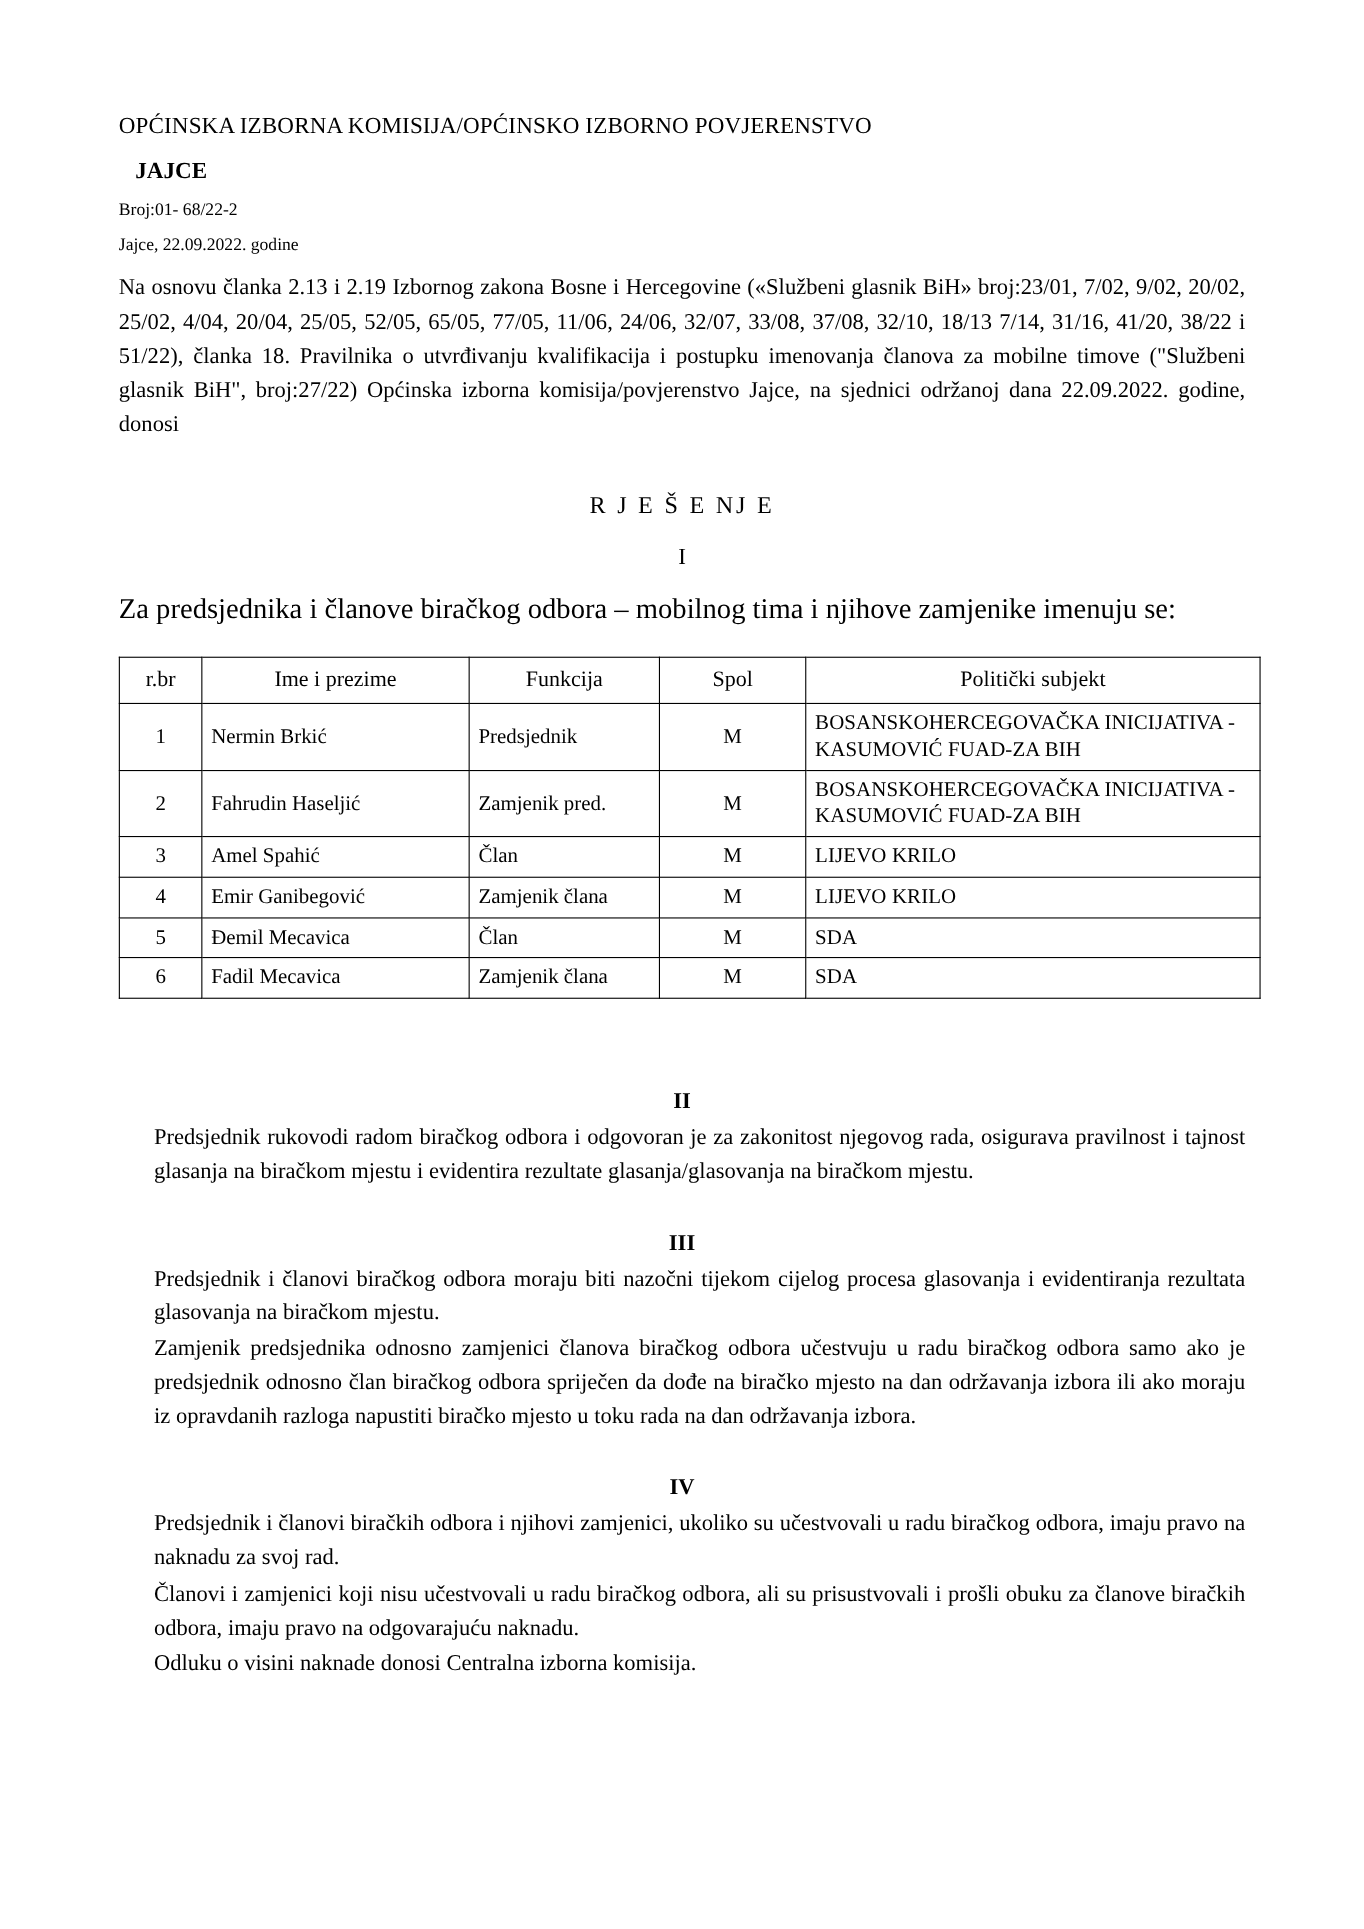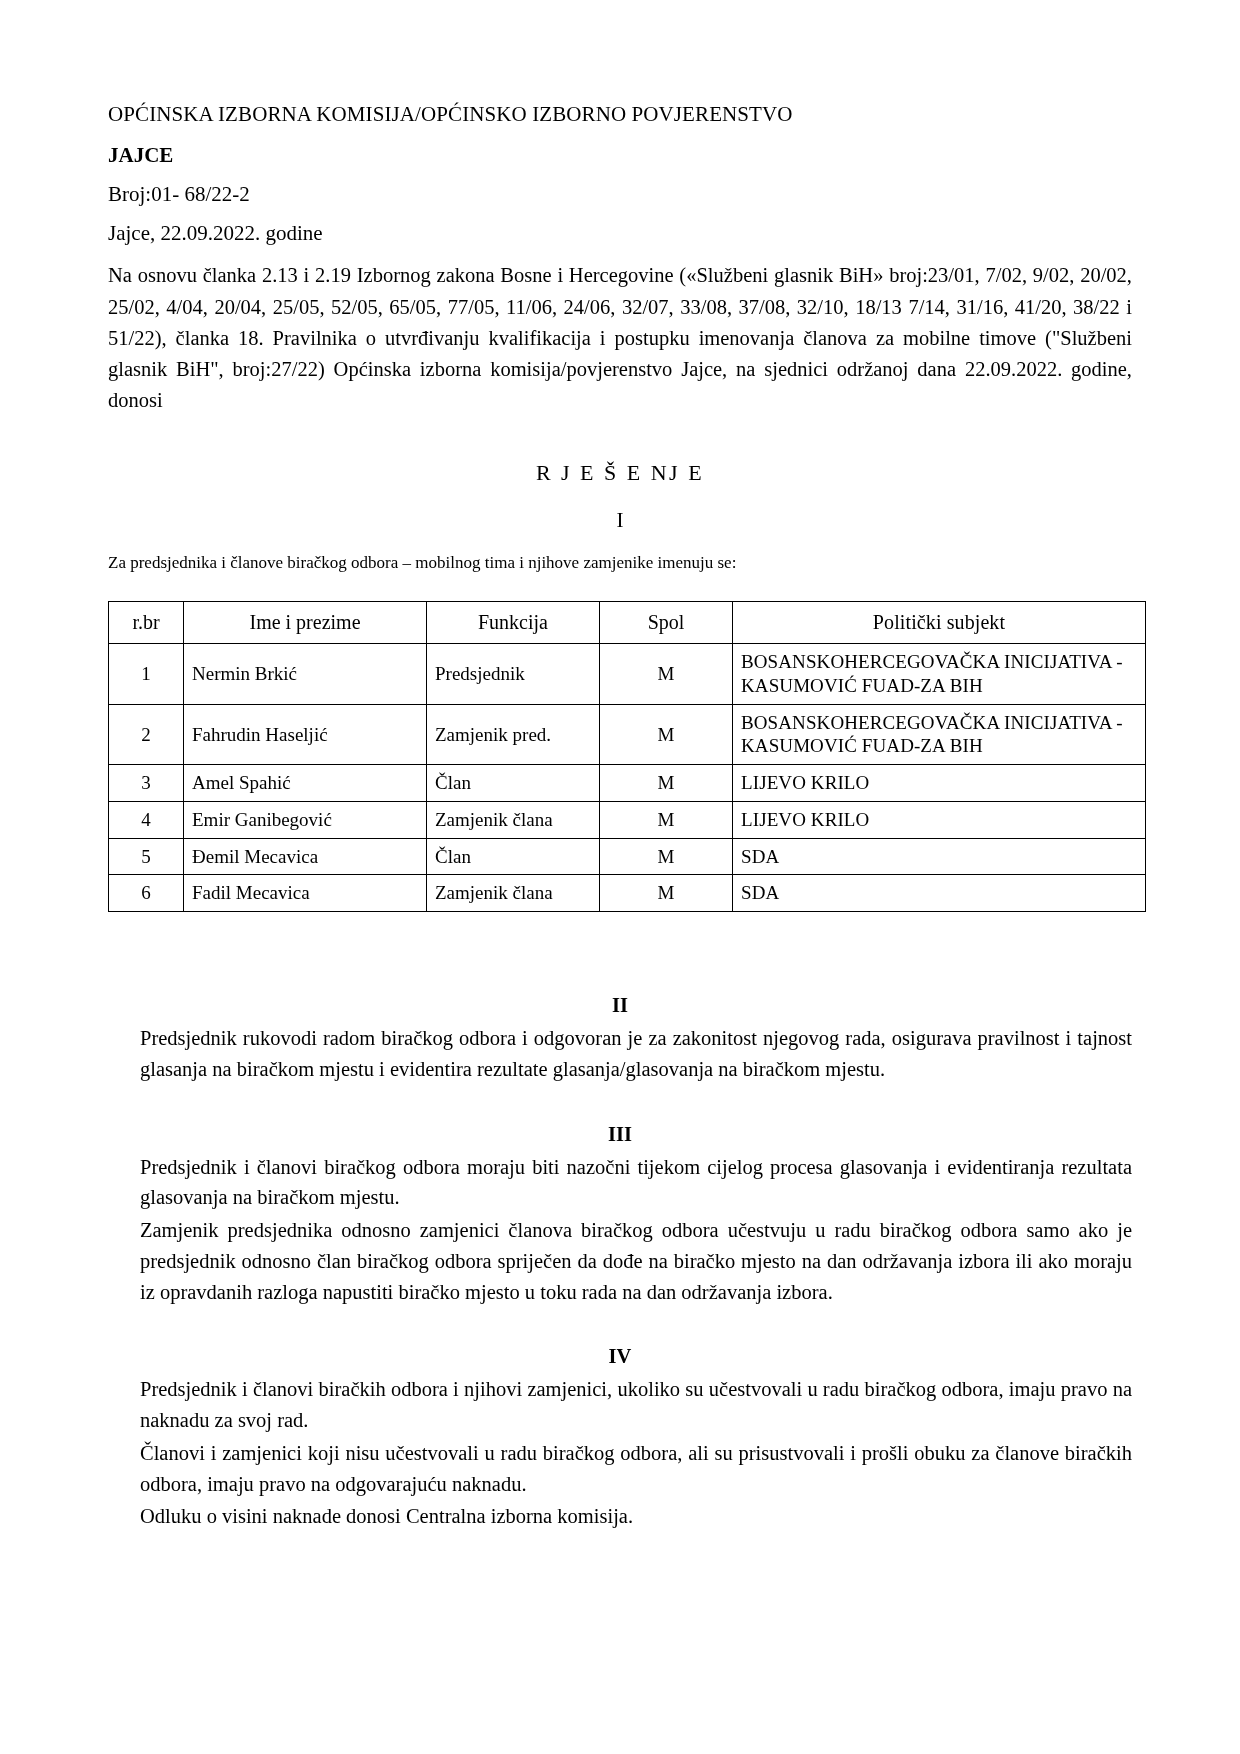--- a/index.html
+++ b/index.html
@@ -22,24 +22,24 @@
   }
   .header-org {
     font-size: 21px;
     line-height: 1.4;
     margin: 0 0 14px 0;
     letter-spacing: 0.1px;
   }
   .header-muni {
     font-size: 21px;
     font-weight: bold;
-    margin: 0 0 14px 0;
+    margin: 0 0 14px 15px;
   }
   .meta {
-    font-size: 21px;
+    font-size: 16px;
     margin: 0 0 14px 0;
   }
   .para-justify {
     font-size: 20.5px;
     line-height: 1.52;
     text-align: justify;
     margin: 14px 0 2px 0;
   }
   .title-block {
     text-align: center;
@@ -59,21 +59,21 @@
     font-size: 21px;
     margin: 22px 0 18px 0;
   }
   .roman-bold {
     text-align: center;
     font-size: 20.5px;
     font-weight: bold;
     margin: 38px 0 6px 0;
   }
   .intro-line {
-    font-size: 17px;
+    font-size: 26px;
     margin: 20px 0 28px 0;
   }
   table.members {
     border-collapse: collapse;
     width: 1000px;
     margin: 0 auto 0 auto;
     table-layout: fixed;
   }
   table.members th, table.members td {
     border: 1px solid #000000;

